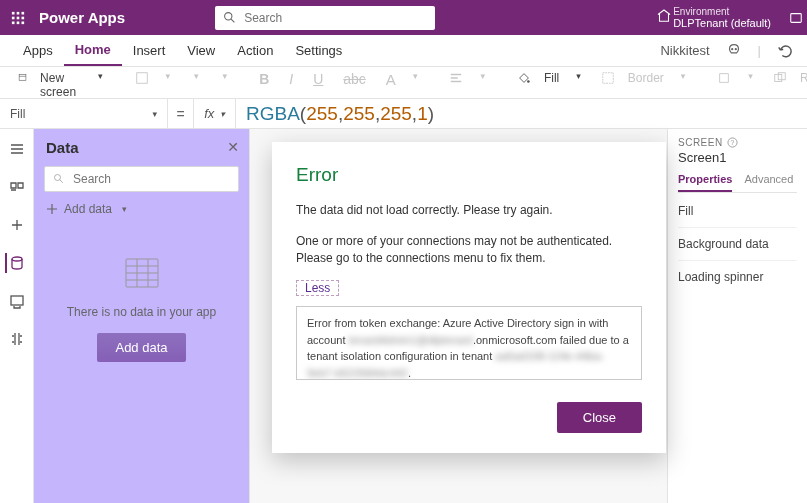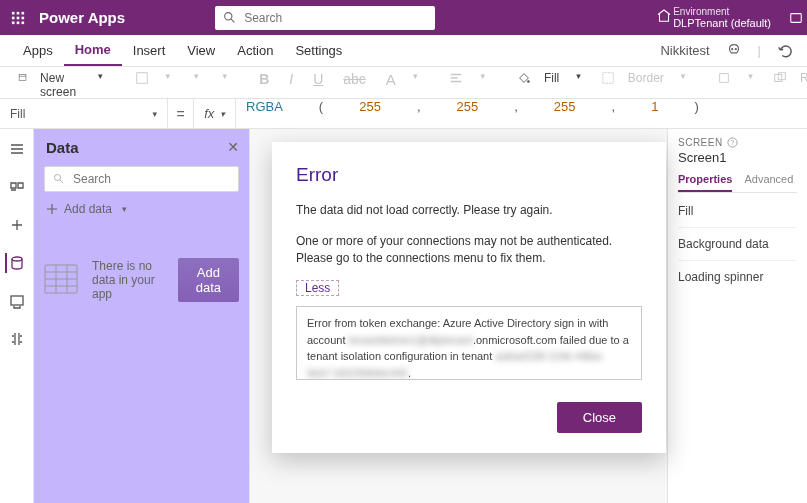--- a/index.html
+++ b/index.html
@@ -36,54 +36,54 @@
   .ribbon{height:32px;background:#fff;border-bottom:1px solid var(--border);display:flex;align-items:center;padding:0 10px;gap:4px;color:#b9b9b9;font-size:12px;}
   .ribbtn{display:flex;align-items:flex-start;gap:13px;height:24px;padding:0 8px;border-radius:2px;}
   .ribbtn.enabled{color:#444;}
   .ribbtn svg{width:14px;height:14px;fill:currentColor;}
   .sep{width:1px;height:20px;background:var(--border);margin:0 4px;}
   
   .formulabar{height:30px;display:flex;align-items:stretch;border-bottom:1px solid var(--border);}
   .prop-select{width:168px;border-right:1px solid var(--border);display:flex;align-items:center;padding:0 10px;color:#555;font-size:12px;justify-content:space-between;}
   .eqcell{width:26px;display:flex;align-items:center;justify-content:center;border-right:1px solid var(--border);color:#666;font-size:14px;}
   .fxcell{width:42px;display:flex;align-items:center;justify-content:center;border-right:1px solid var(--border);font-style:italic;color:#555;font-size:13px;gap:2px;}
-  .formula{flex:1;display:flex;align-items:flex-start;padding:0 10px;font-family:Consolas,monospace;font-size:13px;gap:36px;}
+  .formula{flex:1;display:flex;align-items:center;padding:0 10px;font-family:Consolas,monospace;font-size:19px;}
   .fn{color:#2a7a9c;}
   .paren{color:#555;}
   .num{color:#b35d00;}
   .comma{color:#555;}
   
   .main{display:flex;height:calc(503px - 35px - 32px - 32px - 30px);}
   .railbar{width:34px;border-right:1px solid var(--border);display:flex;flex-direction:column;align-items:center;padding-top:10px;gap:18px;color:#555;}
   .railbar .ritem{width:20px;height:20px;display:flex;align-items:center;justify-content:center;cursor:pointer;}
   .railbar .ritem.active{color:var(--purple);border-left:2px solid var(--purple);margin-left:-2px;padding-left:0;width:22px;justify-content:center;}
   .railbar svg{width:16px;height:16px;fill:none;stroke:currentColor;stroke-width:1.3;}
   .datapanel{width:216px;border-right:1px solid var(--border);background:#c4b5fd;padding:10px 10px;position:relative;}
   .datapanel h3{margin:0 0 10px 2px;font-size:15px;font-weight:600;color:#323130;}
   .closex{position:absolute;right:10px;top:10px;color:#666;cursor:pointer;font-size:14px;}
   .dsearch{height:26px;border:1px solid #d7d7d7;background:#fff;display:flex;align-items:center;padding:0 8px;border-radius:2px;color:#888;gap:6px;}
   .dsearch input{border:none;outline:none;flex:1;font-size:12px;background:transparent;}
   .adddata{margin-top:8px;display:flex;align-items:center;gap:6px;color:#666;font-size:12px;cursor:pointer;padding:2px 2px;}
   .adddata svg{width:12px;height:12px;stroke:#666;}
-  .empty{display:flex;align-items:center;margin-top:40px;gap:14px;}
+  .empty{display:flex;flex-direction:column;align-items:center;margin-top:40px;gap:14px;}
   .empty .iconbox svg{width:34px;height:30px;stroke:#999;fill:none;}
   .empty .msg{color:#666;font-size:12px;}
   .addbtn{background:#8764b8;background:linear-gradient(#8e6fbf,#8560b6);color:#fff;border:none;padding:7px 18px;font-size:13px;border-radius:2px;cursor:pointer;}
   .canvas{flex:1;background:#f7f7f7;}
   .proppanel{width:140px;border-left:1px solid var(--border);background:#fff;padding:8px 10px;font-size:12px;}
   .proppanel .sc-label{color:#777;font-size:10px;letter-spacing:.5px;display:flex;align-items:center;gap:4px;}
   .proppanel .sc-name{font-size:13px;margin-top:2px;margin-bottom:8px;}
   .ptabs{display:flex;gap:12px;font-size:11px;border-bottom:1px solid var(--border);margin-bottom:2px;}
   .ptabs .pt{padding-bottom:5px;color:#888;cursor:pointer;}
   .ptabs .pt.active{color:var(--purple);border-bottom:2px solid var(--purple);font-weight:600;}
   .prow{padding:9px 0;border-bottom:1px solid #f0f0f0;color:#444;}
   
   .backdrop{position:absolute;inset:0;pointer-events:none;}
   .modal{position:absolute;left:272px;top:142px;width:394px;background:#fff;box-shadow:0 8px 24px rgba(0,0,0,.22);padding:22px 24px 20px;pointer-events:auto;}
-  .modal h2{margin:0 0 16px;font-weight:400;font-size:19px;color:#4c1d95;}
+  .modal h2{margin:0 0 16px;font-weight:400;font-size:19px;color:#15803d;}
   .modal p{margin:0 0 14px;font-size:12px;color:#333;line-height:1.4;}
   .lesslink{color:var(--link);font-size:12px;border:1px dashed rgba(116,39,116,.45);padding:0 8px;cursor:pointer;display:inline-block;margin-bottom:10px;}
   .detailbox{border:1px solid #c9c9c9;background:#fff;padding:8px 10px;font-size:11px;color:#444;line-height:1.5;height:74px;overflow:auto;position:relative;}
   .blur{filter:blur(3px);color:#888;}
   .modal .actions{display:flex;justify-content:flex-end;margin-top:22px;}
   .closebtn{background:var(--purple);color:#fff;border:none;padding:8px 26px;font-size:13px;border-radius:2px;cursor:pointer;}
   .chev{font-size:9px;margin-left:4px;}
   .grayico{color:#c6c6c6;}
 </style>
 </head>

